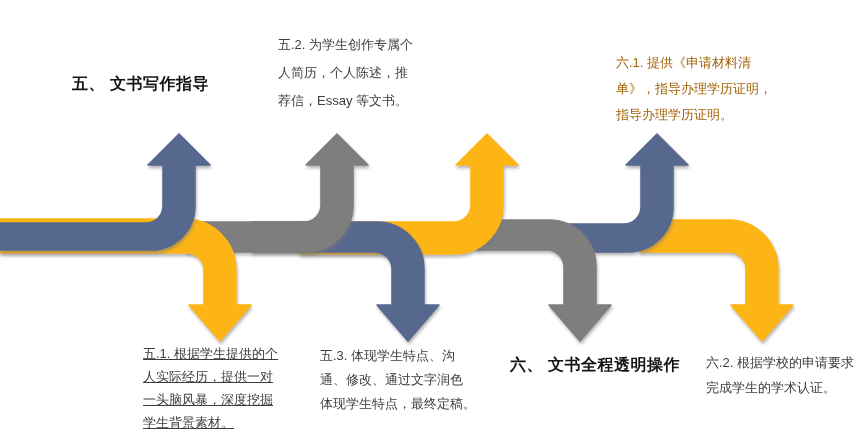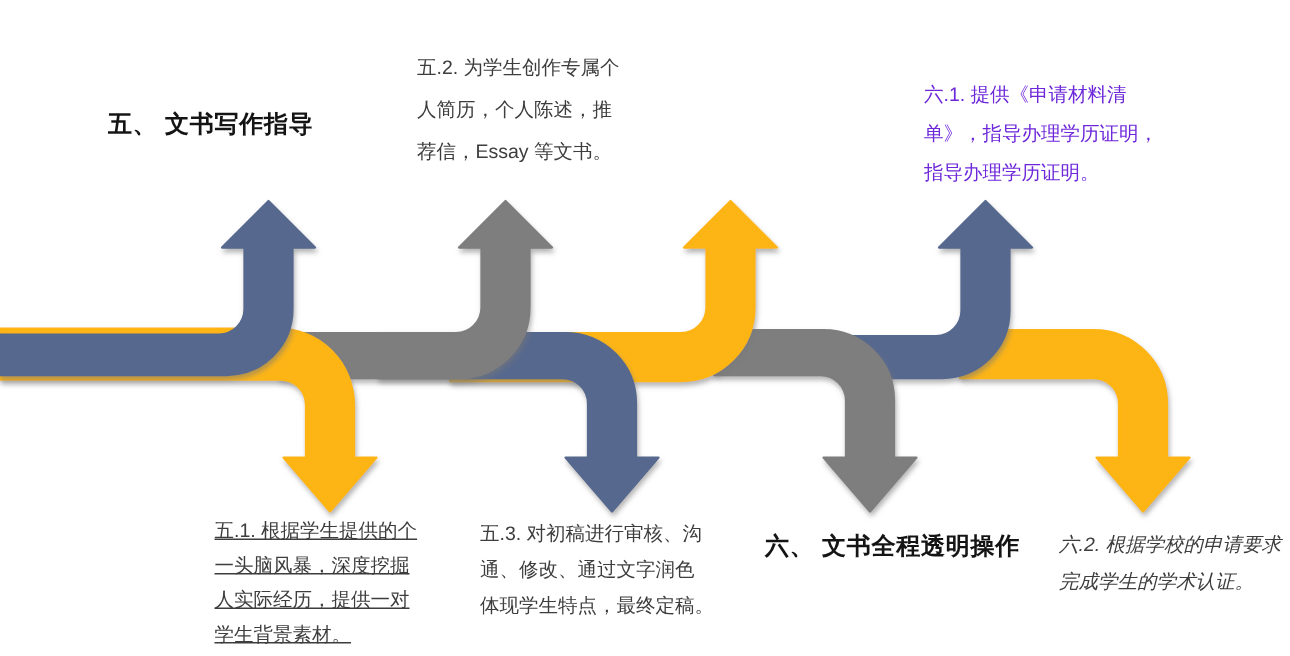--- a/index.html
+++ b/index.html
@@ -36,37 +36,37 @@
         <path d="M0,219 H185 A51,51 0 0 1 236,270 V305 H251 L220,341 L189,305 H204 V270 A17,17 0 0 0 187,253 H0 Z" fill="#fdb512" stroke="#fdb512" stroke-width="1.5" stroke-linejoin="round" filter="url(#ds)"></path>
         <path d="M0,223 H146 A17,17 0 0 0 163,206 V165 H148 L179,134 L210,165 H195 V206 A44,44 0 0 1 151,250 H0 Z" fill="#56688e" stroke="#56688e" stroke-width="1.5" stroke-linejoin="round" filter="url(#ds)"></path>
       </g>
   </svg>
 
   <div class="sec-heading" style="left: 72px; top: 74px; color: rgb(20, 20, 20);">五、 文书写作指导</div>
   <div class="sec-heading" style="left: 510px; top: 355px; color: rgb(20, 20, 20);">六、 文书全程透明操作</div>
 
   <div class="note" style="left: 143px; top: 342px; line-height: 23px; color: rgb(61, 61, 61); text-decoration: underline;">
       <div class="line">五.1. 根据学生提供的个</div>
+      <div class="line">人实际经历，提供一对</div>
       <div class="line">一头脑风暴，深度挖掘</div>
-      <div class="line">人实际经历，提供一对</div>
       <div class="line">学生背景素材。</div>
     </div>
   <div class="note" style="left: 278px; top: 31px; line-height: 28px; color: rgb(61, 61, 61);">
       <div class="line">五.2. 为学生创作专属个</div>
       <div class="line">人简历，个人陈述，推</div>
       <div class="line">荐信，Essay 等文书。</div>
     </div>
   <div class="note" style="left: 320px; top: 344px; line-height: 24px; color: rgb(61, 61, 61);">
-      <div class="line">五.3. 对初稿进行审核、沟</div>
+      <div class="line">五.3. 体现学生特点、沟</div>
       <div class="line">通、修改、通过文字润色</div>
       <div class="line">体现学生特点，最终定稿。</div>
     </div>
-  <div class="note" style="left: 616px; top: 50px; line-height: 26px; color: #6d28d9;">
+  <div class="note" style="left: 616px; top: 50px; line-height: 26px; color: #a16207;">
       <div class="line">六.1. 提供《申请材料清</div>
       <div class="line">单》，指导办理学历证明，</div>
       <div class="line">指导办理学历证明。</div>
     </div>
-  <div class="note" style="left: 706px; top: 350px; line-height: 25px; color: rgb(61, 61, 61); font-style: italic;">
+  <div class="note" style="left: 706px; top: 350px; line-height: 25px; color: rgb(61, 61, 61);">
       <div class="line">六.2. 根据学校的申请要求</div>
       <div class="line">完成学生的学术认证。</div>
     </div>
 
 </div>
 
 </body></html>

